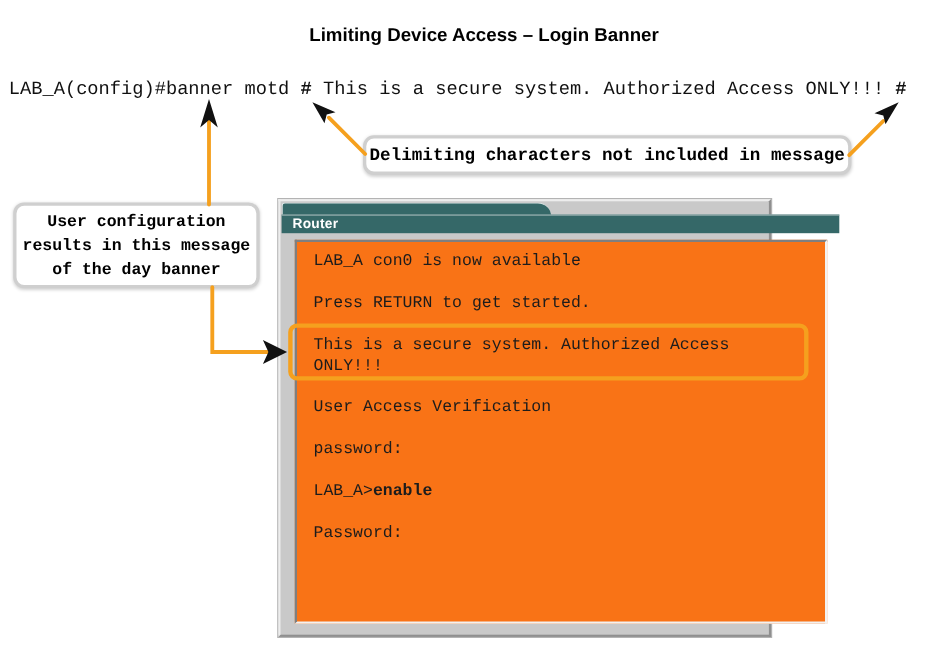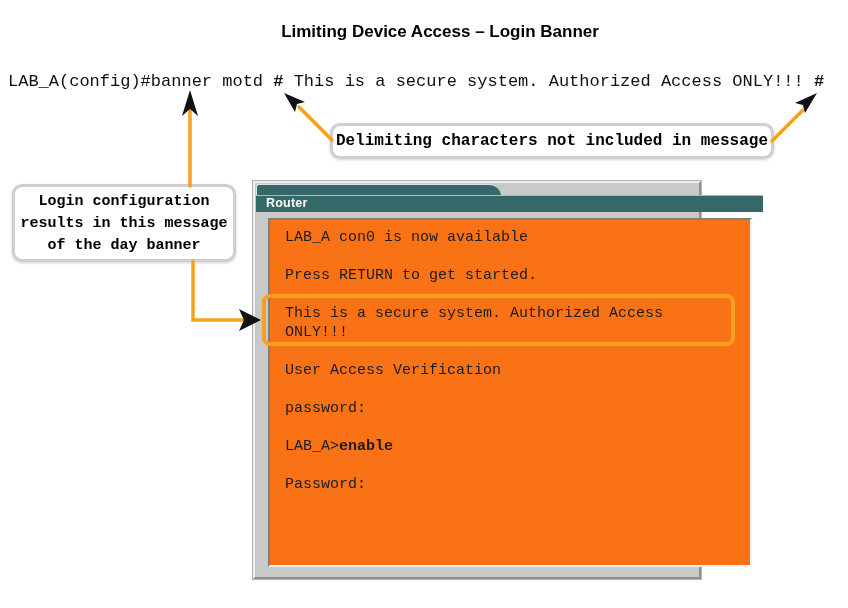--- a/index.html
+++ b/index.html
@@ -163,21 +163,21 @@
 
 <div class="canvas">
 
   <div class="page-title">Limiting Device Access – Login Banner</div>
 
   <div class="command-line"><span>LAB_A(config)#banner motd </span><span class="delim">#</span><span> This is a secure system. Authorized Access ONLY!!! </span><span class="delim">#</span></div>
 
   <div class="callout callout-delim">Delimiting characters not included in message</div>
 
   <div class="callout callout-config">
-    <div>Login configuration</div>
+    <div>User configuration</div>
     <div>results in this message</div>
     <div>of the day banner</div>
   </div>
 
   <div class="router-window">
     <div class="title-tab"></div>
     <div class="title-bar"></div>
     <div class="window-title">Router</div>
     <div class="terminal-frame">
       <div class="terminal-body">

